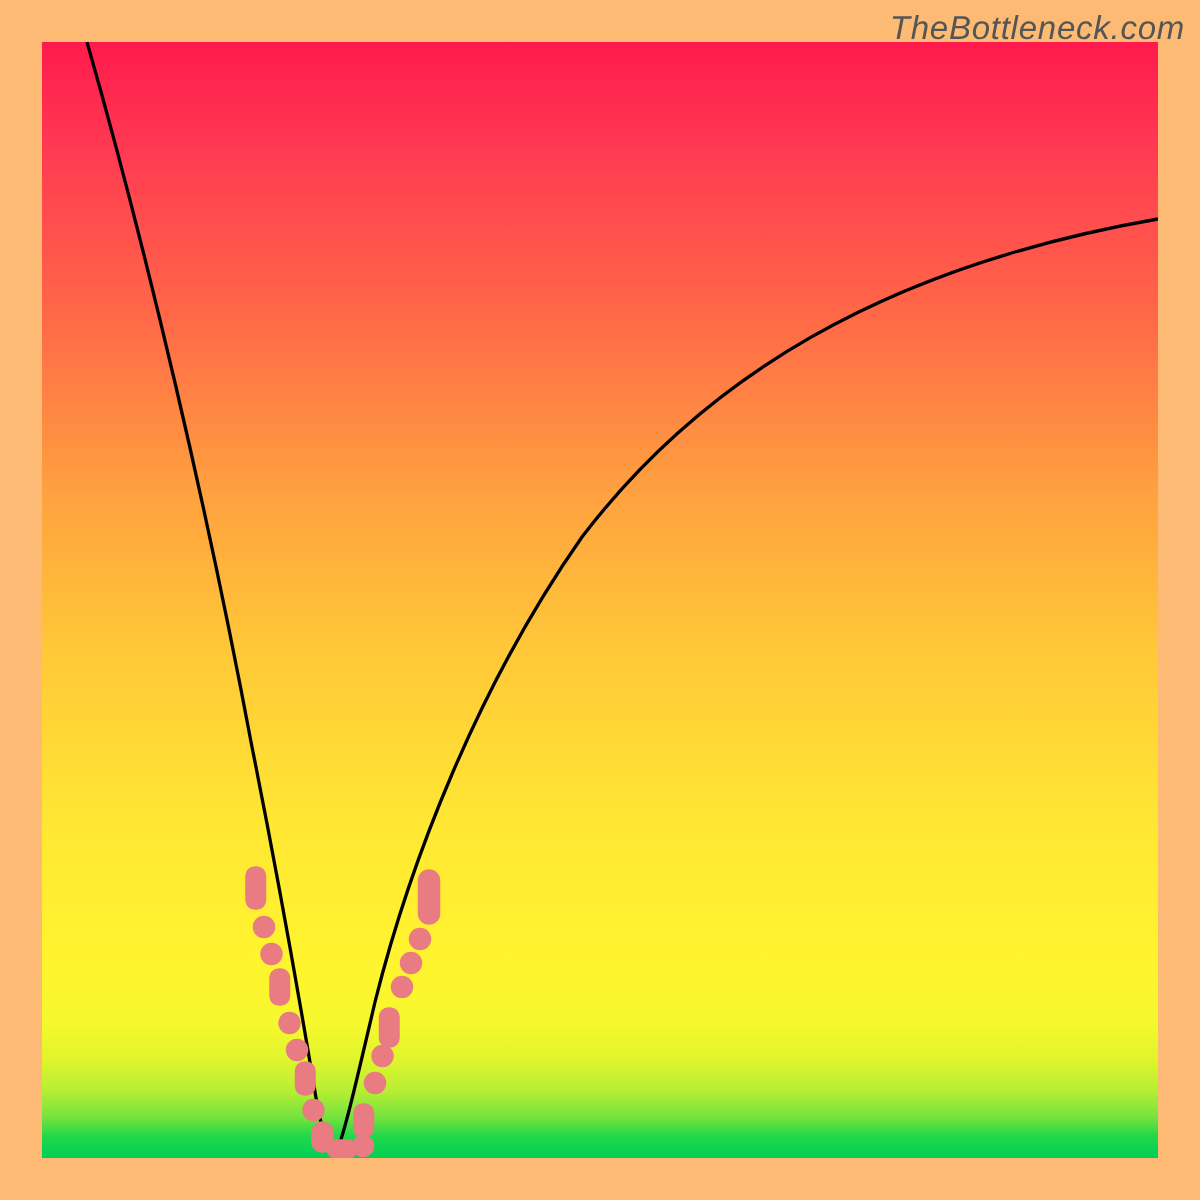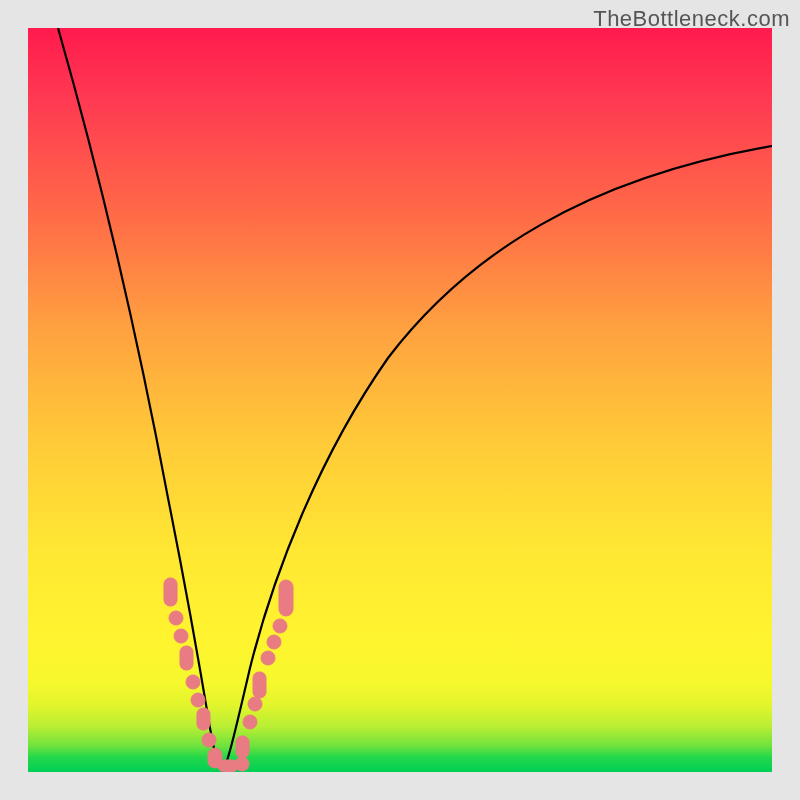--- a/index.html
+++ b/index.html
@@ -6,22 +6,23 @@
     margin: 0;
     padding: 0;
     width: 800px;
     height: 800px;
     overflow: hidden;
     font-family: Arial, Helvetica, sans-serif;
   }
   .frame {
     width: 800px;
     height: 800px;
-    background: #e5e5e5;
+    background: #fdba74;
     position: relative;
+    font-style: italic;
   }
   .plot {
     position: absolute;
     left: 28px;
     top: 28px;
     width: 744px;
     height: 744px;
     
     background: linear-gradient(to bottom,
       #ff1a4d 0%,

